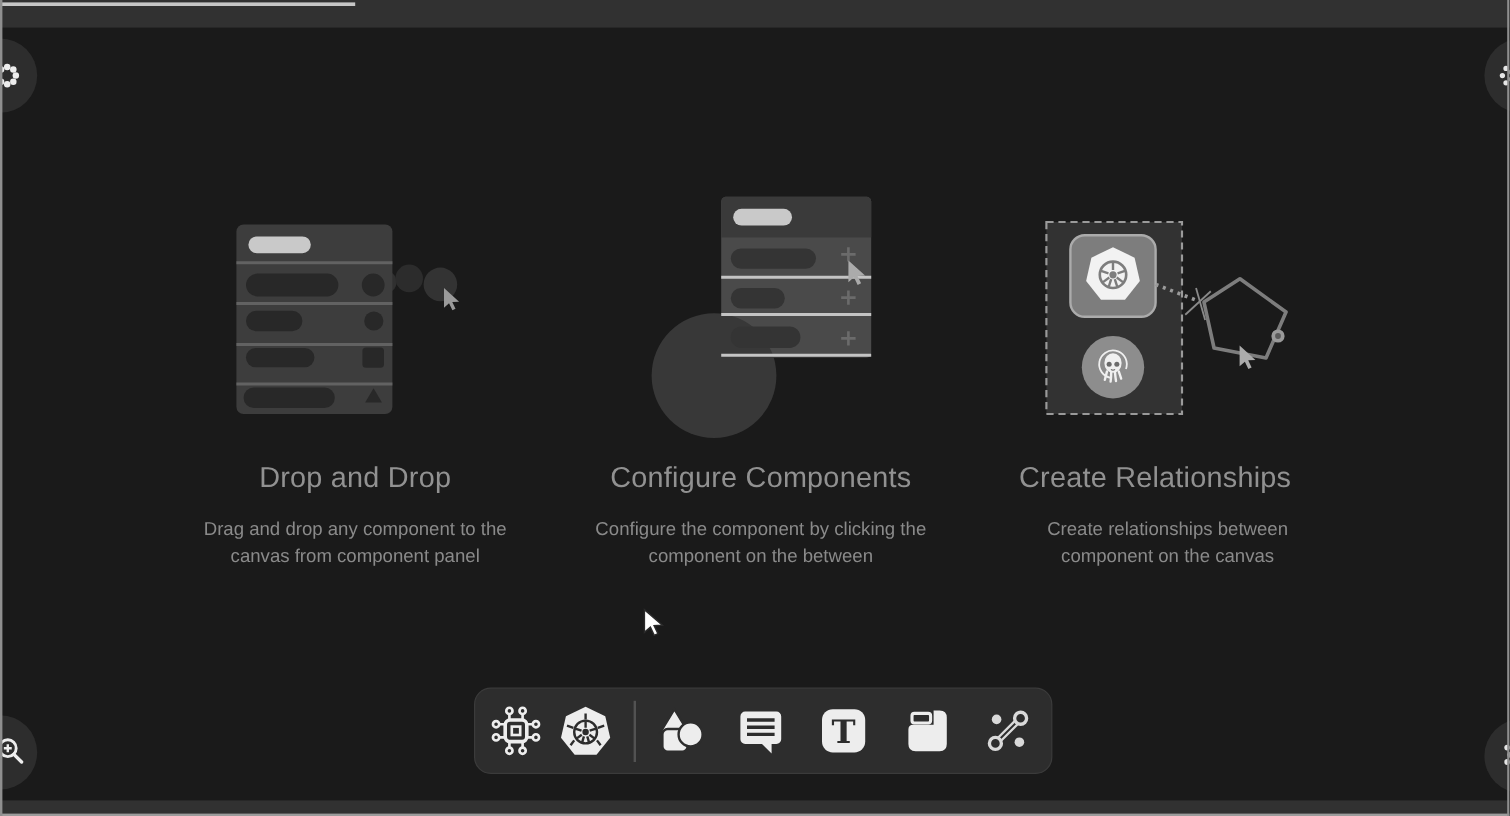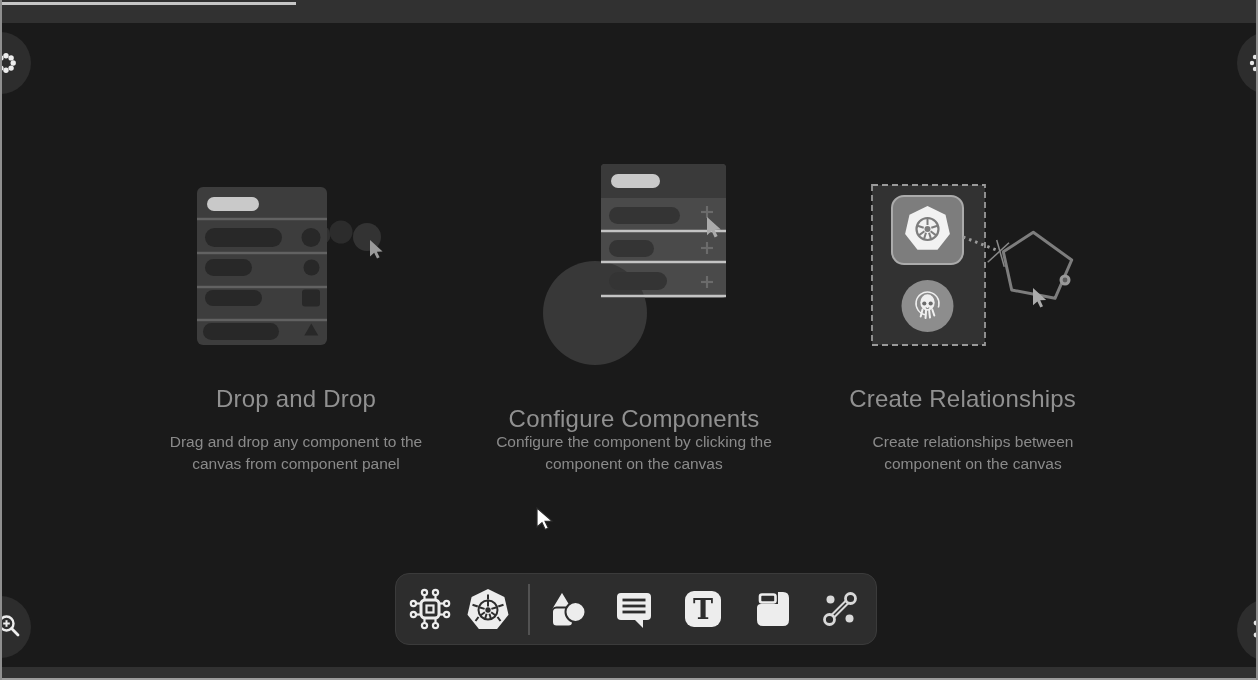--- a/index.html
+++ b/index.html
@@ -25,21 +25,21 @@
   .illu{position:absolute;z-index:2;}
   .step-title{
     position:absolute;z-index:3;text-align:center;
     font-size:24px;font-weight:500;color:#919191;letter-spacing:.2px;
   }
   .step-desc{
     position:absolute;z-index:3;text-align:center;
     font-size:15.5px;color:#8a8a8a;line-height:22px;
   }
   .title-1{left:146px;top:385px;width:300px;}
-  .title-2{left:484px;top:405px;width:300px;}
+  .title-2{left:484px;top:385px;width:300px;}
   .title-3{left:776px;top:385px;width:300px;text-align:right;}
   .desc-1{left:156px;top:431px;width:280px;}
   .desc-2{left:480px;top:431px;width:308px;}
   .desc-3{left:858px;top:431px;width:230px;}
 
   .dock{
     position:absolute;left:395px;top:573px;width:482px;height:72px;z-index:5;
     background:#2d2d2d;border:1px solid #3b3b3b;border-radius:14px;box-sizing:border-box;
   }
   .dock-icon{position:absolute;top:12px;width:46px;height:46px;cursor:pointer;}
@@ -199,21 +199,21 @@
   <circle cx="207" cy="100" r="5.5" fill="#999999"></circle>
   <circle cx="207" cy="100" r="2.4" fill="#5a5a5a"></circle>
 
   <path d="M175 108 L175 125.3 L179.4 121.4 L182.3 127.5 L185 126.2 L182.2 120.3 L188.2 120 Z" fill="#ababab"></path>
 </svg>
 
 <div class="step-title title-1">Drop and Drop</div>
 <div class="step-title title-2">Configure Components</div>
 <div class="step-title title-3">Create Relationships</div>
 <div class="step-desc desc-1">Drag and drop any component to the canvas from component panel</div>
-<div class="step-desc desc-2">Configure the component by clicking the component on the canvas</div>
+<div class="step-desc desc-2">Configure the component by clicking the component on the between</div>
 <div class="step-desc desc-3">Create relationships between component on the canvas</div>
 
 <div class="dock">
 
   <svg class="dock-icon" style="left:11px" viewBox="0 0 46 46">
     <rect x="14" y="14" width="18" height="18" rx="4" fill="none" stroke="#ededed" stroke-width="3"></rect>
     <rect x="19.5" y="19.5" width="7" height="7" fill="none" stroke="#ededed" stroke-width="2.2"></rect>
     <g stroke="#ededed" stroke-width="2.2" fill="none">
       <line x1="17.5" y1="14" x2="17.5" y2="9"></line>
         <circle cx="17.5" cy="6.4" r="2.6"></circle>

